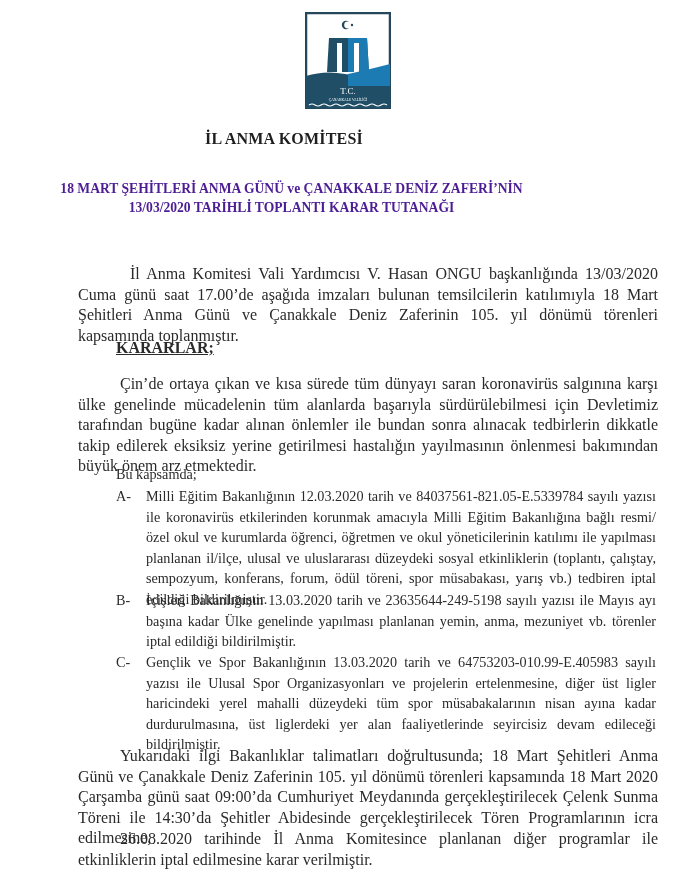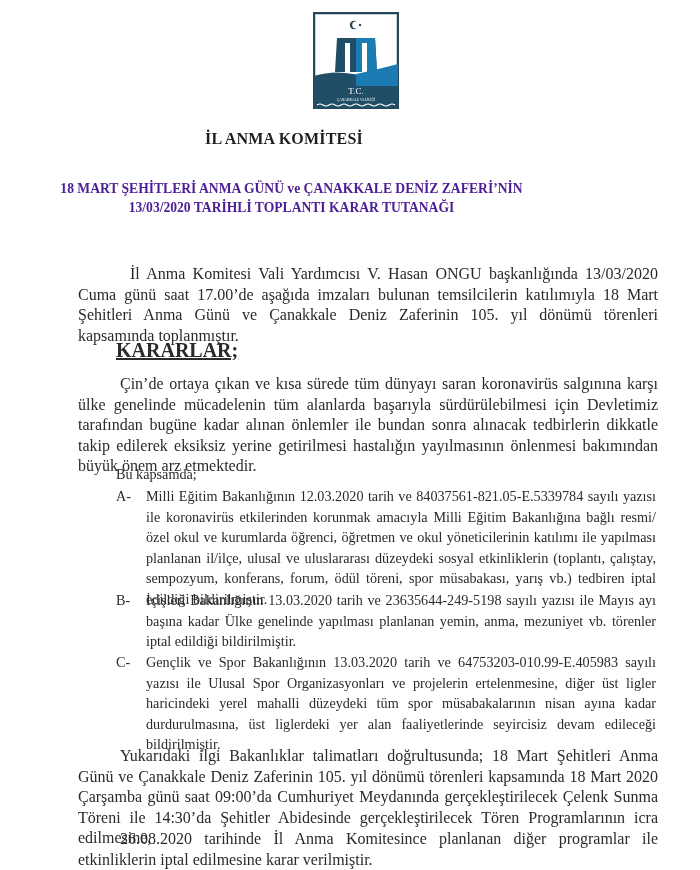--- a/index.html
+++ b/index.html
@@ -1,26 +1,26 @@
 <!DOCTYPE html>
 <html><head>
 <meta charset="utf-8">
 <style>
   html, body { margin:0; padding:0; background:#ffffff; }
   body { width:700px; height:870px; overflow:hidden; position:relative;
          font-family:"Liberation Serif", "DejaVu Serif", serif; color:#2a2a2a; }
-  .logo { position:absolute; left:313px; top:12px; width:86px; height:97px; }
+  .logo { position:absolute; left:305px; top:12px; width:86px; height:97px; }
   .title { position:absolute; left:0; width:568px; text-align:center; font-weight:bold;
            font-size:16px; top:130px; letter-spacing:0.2px; color:#1e1e1e; }
   .subtitle { position:absolute; left:0; width:583px; text-align:center; font-weight:bold;
               font-size:13.6px; line-height:18.5px; top:180px; color:#4c1d95; }
   .para { position:absolute; left:78px; width:580px; font-size:16px; line-height:20.5px;
           text-align:justify; }
   .para .indent { display:inline-block; width:52px; }
-  .kararlar { position:absolute; left:116px; top:339px; font-size:20px; font-weight:bold;
+  .kararlar { position:absolute; left:116px; top:339px; font-size:16px; font-weight:bold;
               text-decoration:underline; }
   .item { position:absolute; left:116px; width:540px; font-size:14.2px; line-height:20.5px; text-align:justify; }
   .item .letter { position:absolute; left:0; top:0; width:30px; }
   .item .body { margin-left:30px; }
   .bu { position:absolute; left:116px; top:466px; font-size:14.2px; }
 </style>
 </head>
 <body>
 
 <div class="logo">

